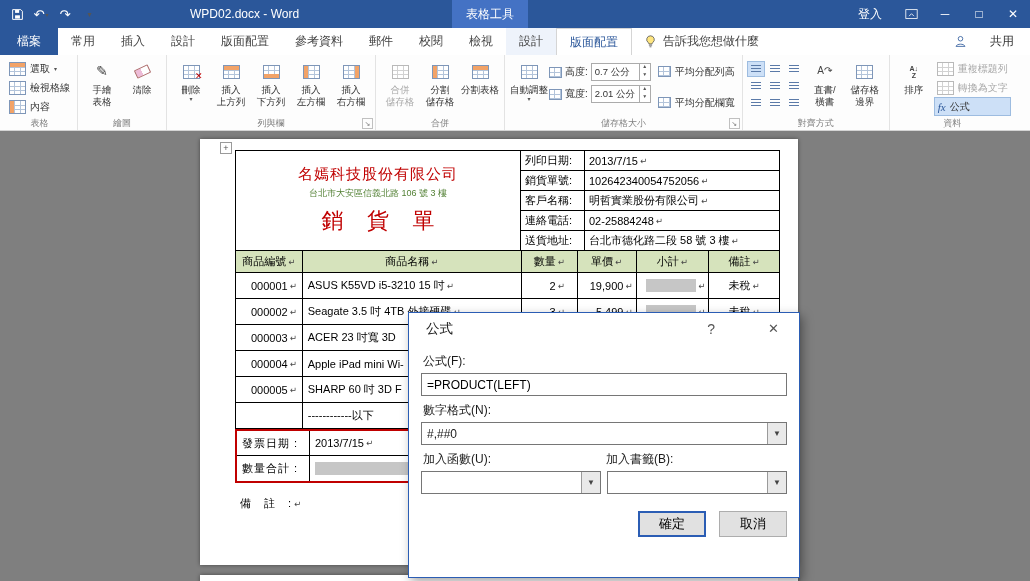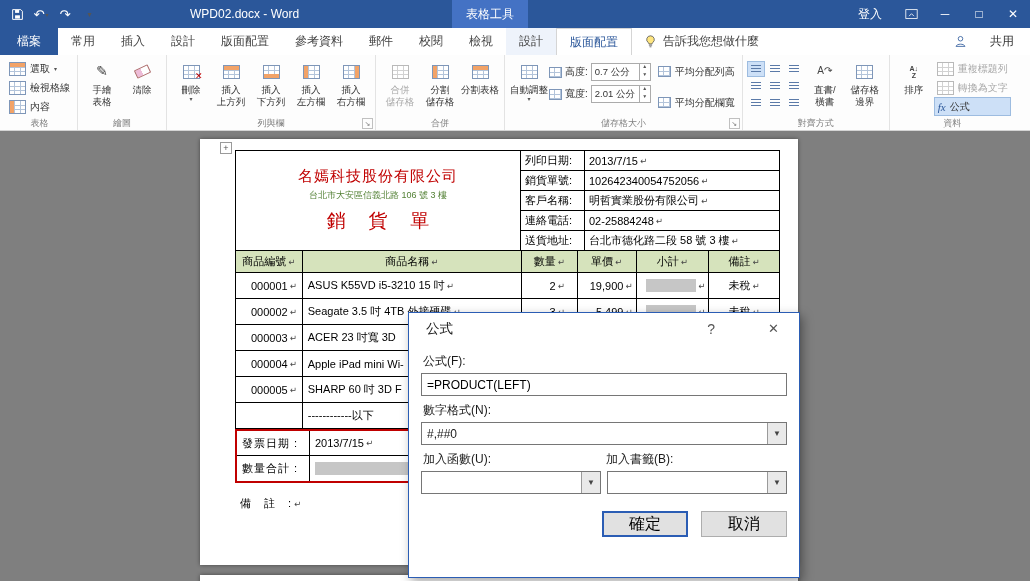--- a/index.html
+++ b/index.html
@@ -68,21 +68,21 @@
 
 .docarea{position:absolute;top:131px;left:0;right:0;bottom:0;background:#7f7f7f}
 .page{position:absolute;left:200px;top:8px;width:598px;height:426px;background:#fff;box-shadow:0 0 4px rgba(0,0,0,.45)}
 .page2{position:absolute;left:200px;top:444px;width:598px;height:10px;background:#fff;box-shadow:0 0 4px rgba(0,0,0,.45)}
 .move-handle{position:absolute;left:20px;top:3px;width:12px;height:12px;border:1px solid #9a9a9a;background:#fff;color:#555;font-size:9px;line-height:10px;text-align:center;cursor:move}
 .sheet{position:absolute;left:35px;top:11px;width:545px;font-size:11px;color:#000}
 .inforow{display:flex;border:1px solid #000;height:101px}
 .company-cell{width:285px;border-right:1px solid #000;display:flex;flex-direction:column;align-items:center;justify-content:center;gap:3px}
 .cname{color:#c00000;font-size:15px;letter-spacing:1px;font-family:"Liberation Serif",serif}
 .caddr{color:#538135;font-size:9px}
-.ctitle{color:#c00000;font-size:19px;letter-spacing:9px;font-family:"Liberation Serif",serif;margin-top:3px;padding-left:9px}
+.ctitle{color:#c00000;font-size:22px;letter-spacing:9px;font-family:"Liberation Serif",serif;margin-top:3px;padding-left:9px}
 .infocol{flex:1;display:flex;flex-direction:column}
 .irow{display:flex;flex:1;border-bottom:1px solid #000;align-items:center}
 .irow:last-child{border-bottom:none}
 .ilabel{width:64px;padding-left:4px;border-right:1px solid #000;height:100%;display:flex;align-items:center}
 .ival{padding-left:4px;display:flex;align-items:center}
 .phead{display:flex;height:22px;background:#d6e3bc;border-left:1px solid #000;border-right:1px solid #000;border-bottom:1px solid #000;font-weight:normal}
 .prow{display:flex;height:26px;border-left:1px solid #000;border-right:1px solid #000;border-bottom:1px solid #000}
 .pc{display:flex;align-items:center;border-right:1px solid #000;height:100%}
 .pc:last-child{border-right:none}
 .c0{width:67px;justify-content:flex-end;padding-right:5px}
@@ -108,21 +108,21 @@
 .dlg-close{position:absolute;right:20px;top:8px;color:#555;font-size:13px;cursor:default}
 .dlg-body{padding:2px 12px 0}
 .dlg-label{margin:6px 2px 3px;font-size:12px}
 .dlg-input{width:100%;height:23px;border:1px solid #767676;padding:0 5px;font-size:12px;font-family:inherit;background:#fff}
 .dlg-combo{height:23px;border:1px solid #767676;display:flex;align-items:stretch;background:#fff}
 .combo-val{flex:1;display:flex;align-items:center;padding:0 5px;font-size:12px}
 .combo-btn{width:19px;background:#e9e9e9;border-left:1px solid #9a9a9a;display:flex;align-items:center;justify-content:center;color:#444;font-size:8px;cursor:default}
 .dlg-2col{display:flex;justify-content:space-between}
 .half{width:180px}
 .dlg-buttons{display:flex;justify-content:flex-end;gap:13px;margin-top:17px}
-.btn{width:86px;height:26px;background:#e1e1e1;border:1px solid #adadad;font-size:16px;font-family:inherit;cursor:default}
+.btn{width:68px;height:26px;background:#e1e1e1;border:1px solid #adadad;font-size:13px;font-family:inherit;cursor:default}
 .btn.default{border:2px solid #2b5db4}
 </style>
 </head>
 <body>
 
 <div class="app">
 
   <div class="titlebar">
     <div class="qat">
       <span class="qat-btn">

